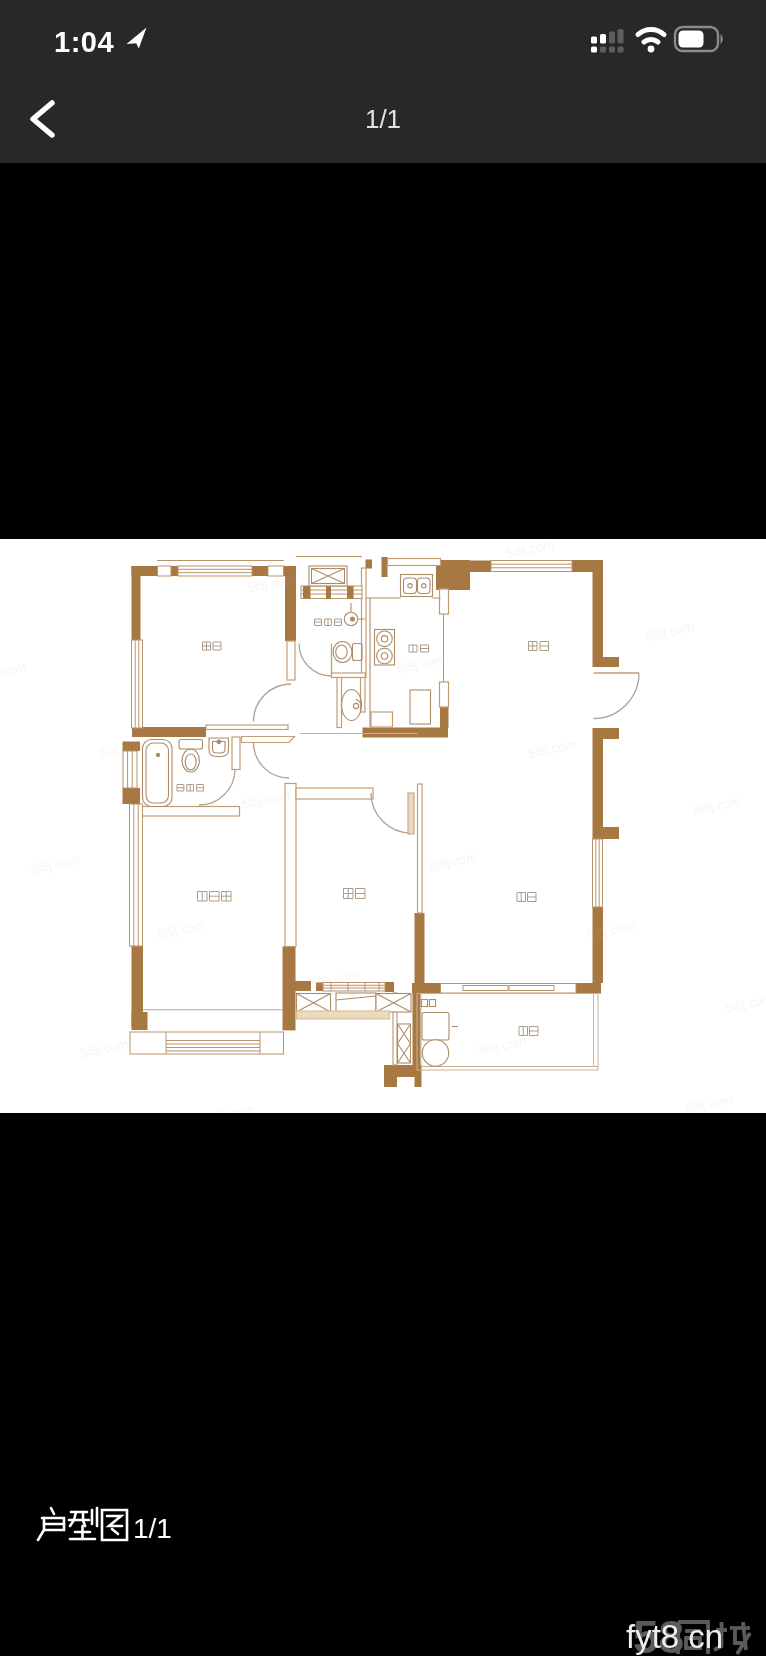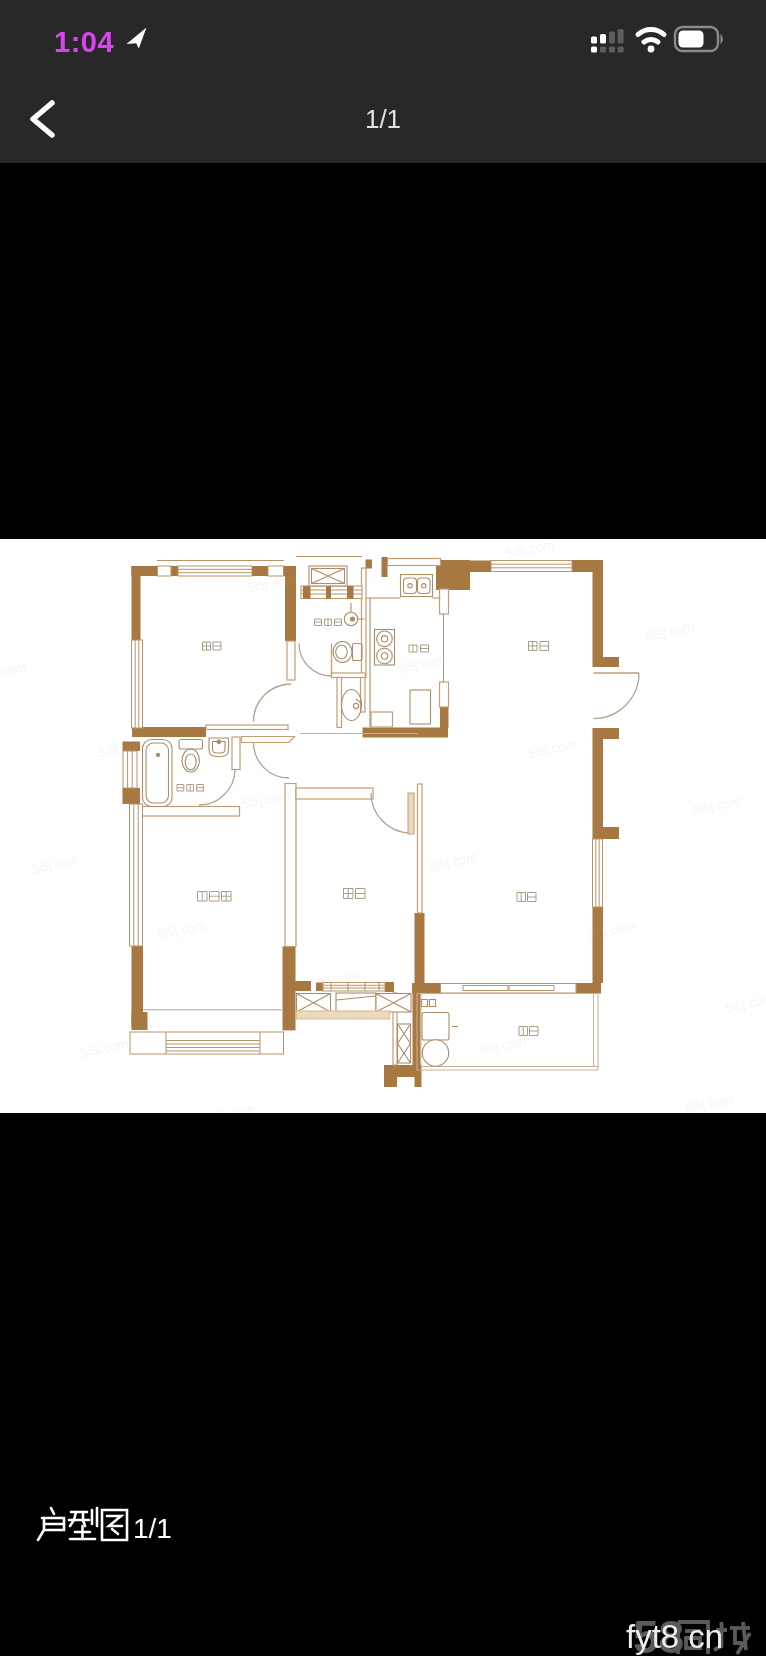--- a/index.html
+++ b/index.html
@@ -1,19 +1,19 @@
 <!DOCTYPE html>
 <html><head>
 <meta charset="utf-8">
 <style>
   html,body{margin:0;padding:0;background:#000;}
   body{width:766px;height:1656px;position:relative;overflow:hidden;
        font-family:"Liberation Sans", sans-serif;}
   .bar{position:absolute;left:0;top:0;width:766px;height:163px;background:#282828;}
-  .time{position:absolute;left:54px;top:26px;color:#d946ef;font-size:29px;font-weight:bold;letter-spacing:0.5px;}
+  .time{position:absolute;left:54px;top:26px;color:#ffffff;font-size:29px;font-weight:bold;letter-spacing:0.5px;}
   .white{position:absolute;left:0;top:539px;width:766px;height:574px;background:#ffffff;}
 </style>
 </head>
 <body>
 
 <div class="bar"></div>
 
 <div class="time">1:04</div>
 
 <svg id="top" width="766" height="170" viewBox="0 0 766 170" style="position:absolute;left:0;top:0;">

